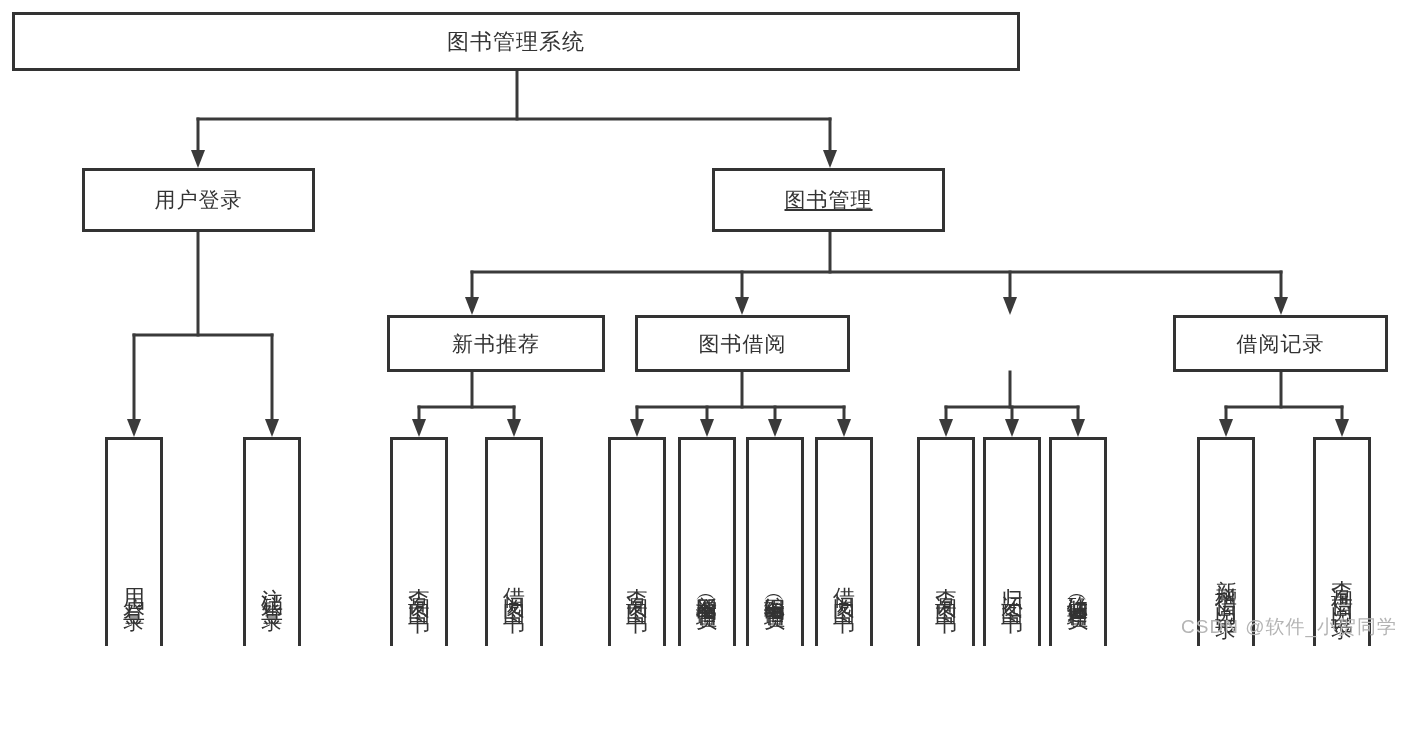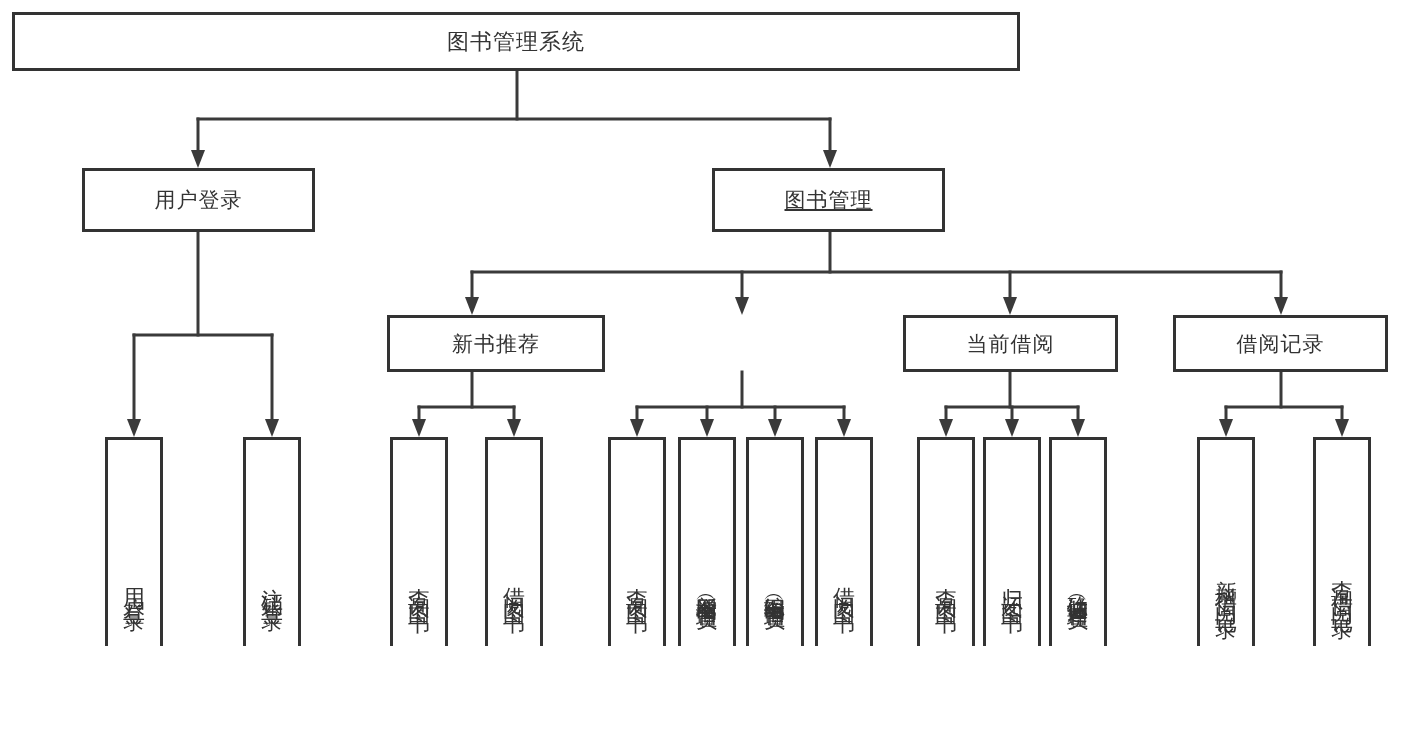--- a/index.html
+++ b/index.html
@@ -104,22 +104,22 @@
   <div class="box lvl2 hlabel" style="left:82px;">
     <span>用户登录</span>
   </div>
   <div class="box lvl2 hlabel" style="left:712px;text-decoration:underline;">
     <span>图书管理</span>
   </div>
 
   <div class="box lvl3 hlabel" style="left:363px;width:218px;margin-left:24px;">
     <span>新书推荐</span>
   </div>
-  <div class="box lvl3 hlabel" style="left:903px;width:215px;">
-    <span>当前借阅</span>
+  <div class="box lvl3 hlabel" style="left:635px;width:215px;">
+    <span>图书借阅</span>
   </div>
   <div class="box lvl3 hlabel" style="left:1173px;width:215px;">
     <span>借阅记录</span>
   </div>
 
   <div class="box leaf" style="left:105px;">
     <span class="vtext">用户登录</span>
   </div>
   <div class="box leaf" style="left:243px;">
     <span class="vtext">注销登录</span>
@@ -155,14 +155,15 @@
     <span class="vtext long">确认归还（管理员）</span>
   </div>
 
   <div class="box leaf" style="left:1197px;">
     <span class="vtext">新增借阅记录</span>
   </div>
   <div class="box leaf" style="left:1313px;">
     <span class="vtext">查询借阅记录</span>
   </div>
 
+  <div class="watermark">CSDN @软件_小贺同学</div>
 
 </div>
 
 </body></html>

